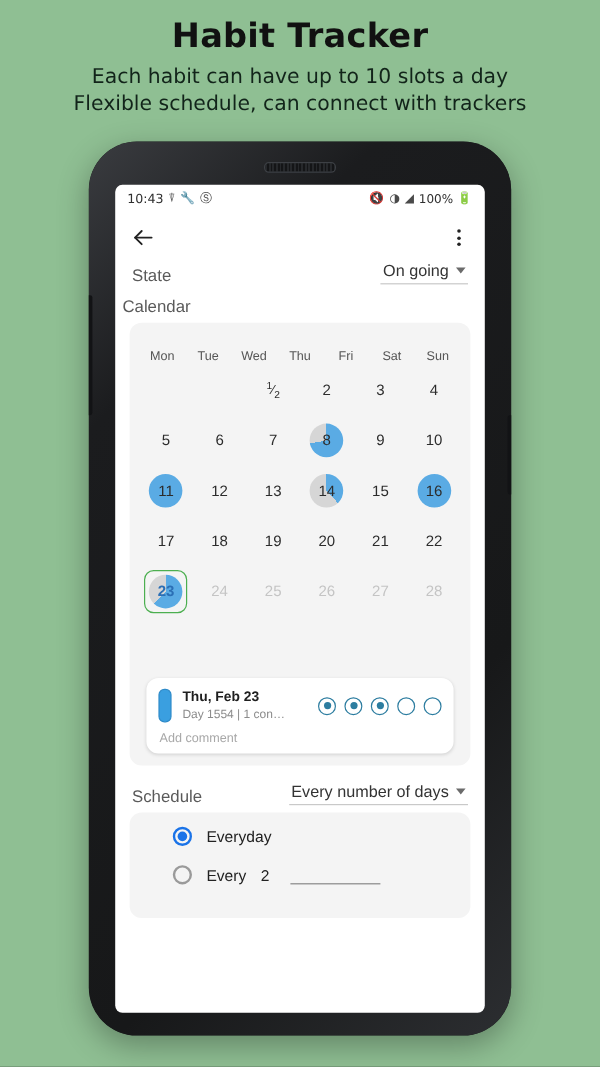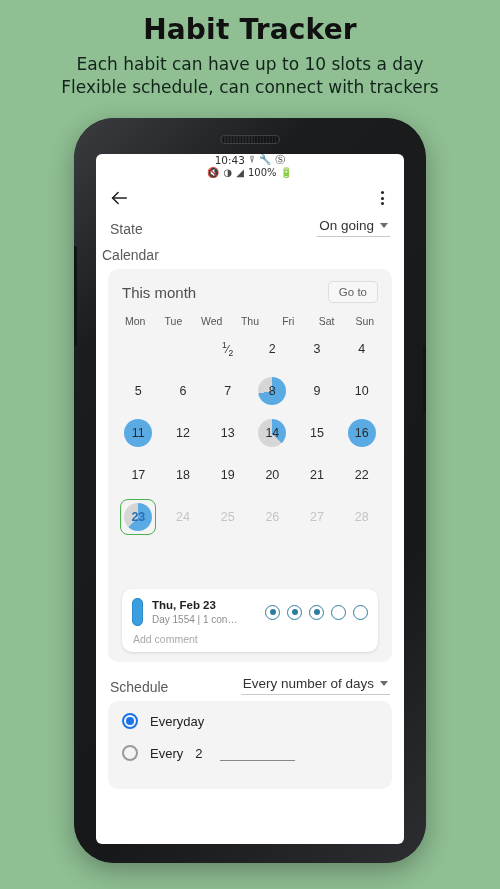--- a/index.html
+++ b/index.html
@@ -46,21 +46,21 @@
   .side-btn.right{right:-2px;top:228px;width:5px;height:66px;}
 
   .screen{
     position:absolute;left:22px;top:36px;width:308px;height:690px;
     background:#ffffff;border-radius:6px;overflow:hidden;
   }
 
   
   .statusbar{
     height:24px;display:flex;align-items:center;justify-content:space-between;
-    padding:0 10px;font-size:10px;color:#3b3b3b;box-sizing:border-box;flex-direction:column;
+    padding:0 10px;font-size:10px;color:#3b3b3b;box-sizing:border-box;
   }
   .sb-left,.sb-right{display:flex;align-items:center;gap:4px;}
   .sb-time{font-size:10.5px;color:#2f2f2f;}
   .sb-ico{font-size:10px;color:#4a4a4a;line-height:1;}
   .sb-pct{font-size:10px;color:#2f2f2f;}
 
   
   .appbar{
     height:40px;display:flex;align-items:center;justify-content:space-between;
     padding:0 12px;box-sizing:border-box;
@@ -164,21 +164,21 @@
   .add-comment{
     font-size:10.5px;color:#a8a8a8;margin-top:7px;padding-left:1px;
     font-family:"Liberation Sans",sans-serif;
   }
 
   
   .sched-card{
     margin:6px 12px 0;background:#f4f4f4;border-radius:10px;
     padding:12px 14px;box-sizing:border-box;
   }
-  .radio-row{display:flex;align-items:center;gap:12px;margin-bottom:16px;}
+  .radio-row{display:flex;align-items:center;gap:12px;margin-bottom:16px;margin-left:22px;}
   .radio{
     width:16px;height:16px;border-radius:50%;border:2px solid #9a9a9a;
     box-sizing:border-box;display:flex;align-items:center;justify-content:center;flex:0 0 auto;
   }
   .radio.on{border-color:#1a73e8;}
   .radio.on i{width:8px;height:8px;border-radius:50%;background:#1a73e8;display:block;}
   .radio-label{font-size:13px;color:#222;font-family:"Liberation Sans",sans-serif;}
   .num-field{
     border-bottom:1.5px solid #888;min-width:75px;height:14px;margin-left:6px;
   }
@@ -237,24 +237,20 @@
       <span class="row-label">State</span>
       <span class="dropdown">
         <span>On going</span>
         <i class="caret"></i>
       </span>
     </div>
 
     <div class="section-label">Calendar</div>
 
     <div class="cal-card">
-      <div class="cal-head">
-        <span class="cal-title">This month</span>
-        <span class="goto-btn">Go to</span>
-      </div>
       <div class="weekgrid" id="weekgrid">
           <span class="wd">Mon</span>
           <span class="wd">Tue</span>
           <span class="wd">Wed</span>
           <span class="wd">Thu</span>
           <span class="wd">Fri</span>
           <span class="wd">Sat</span>
           <span class="wd">Sun</span>
         </div>
       <div class="daygrid" id="daygrid">

